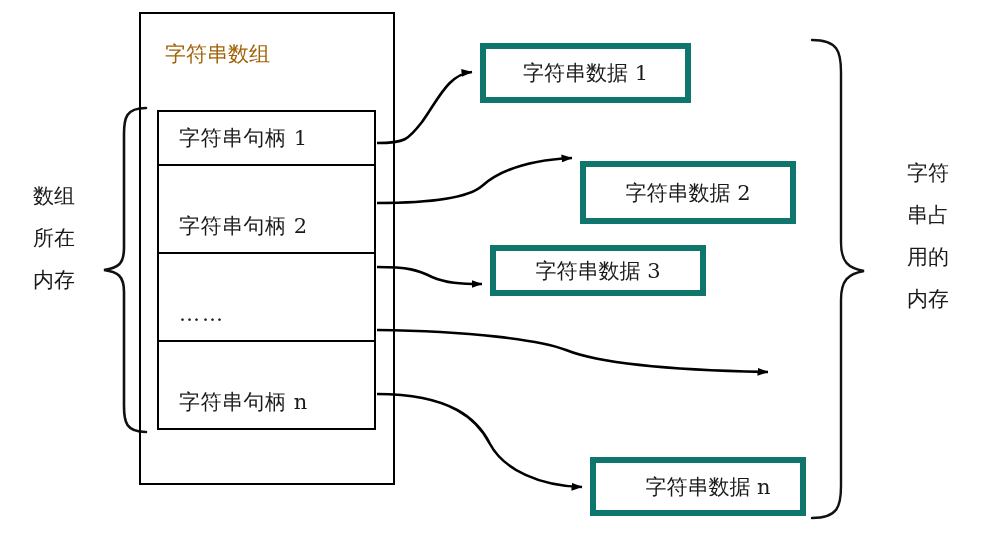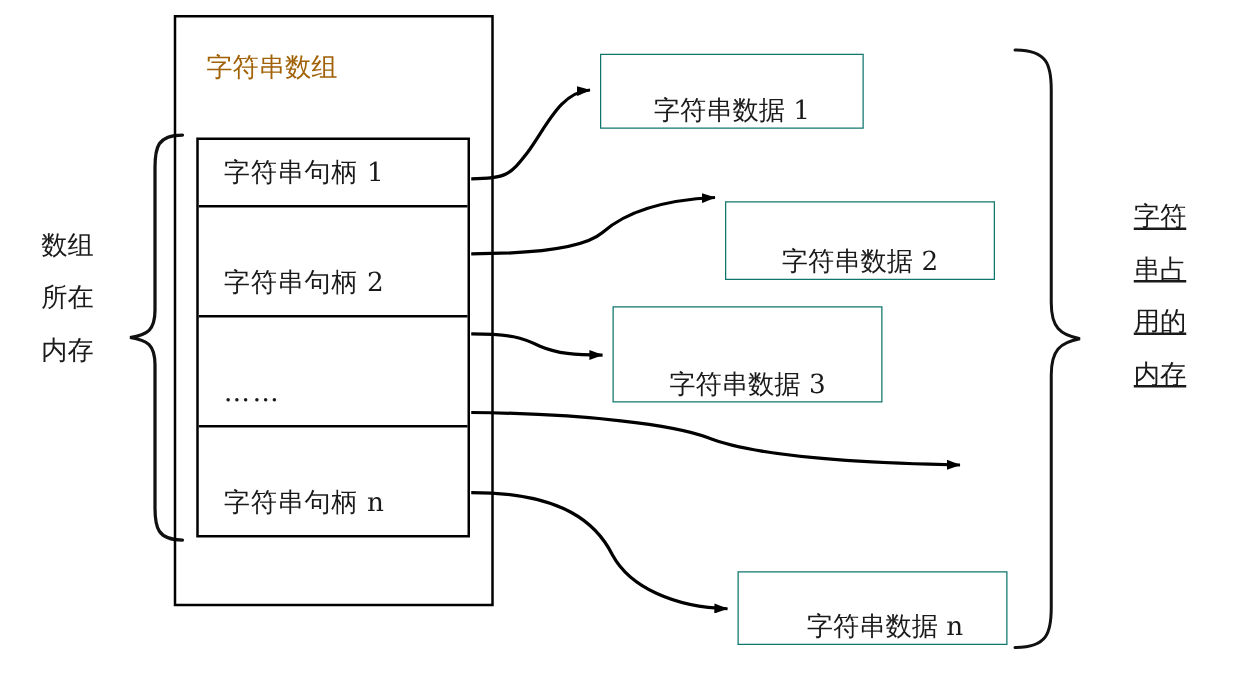--- a/index.html
+++ b/index.html
@@ -76,52 +76,51 @@
     font-size: 21px;
     letter-spacing: 0.5px;
   }
   .ellipsis-label {
     font-size: 21px;
     letter-spacing: 2px;
   }
   
   .data-box {
     position: absolute;
-    border: 1px solid #0f766e;
+    border: 6px solid #0f766e;
     box-sizing: border-box;
     display: flex;
-    align-items: flex-end;
+    align-items: center;
     justify-content: center;
     background: transparent;
   }
   .data-box .box-label {
     font-size: 21px;
   }
   #data-box-1 { left: 480px; top: 43px;  width: 211px; height: 60px; }
   #data-box-2 { left: 580px; top: 137px; width: 216px; height: 63px; margin-top: 24px; }
-  #data-box-3 { left: 490px; top: 245px; width: 216px; height: 77px; }
+  #data-box-3 { left: 490px; top: 245px; width: 216px; height: 51px; }
   #data-box-n { left: 590px; top: 457px; width: 216px; height: 59px; padding-left: 20px; }
   
   .side-label {
     position: absolute;
     font-size: 21px;
     line-height: 42px;
     text-align: center;
     white-space: pre-line;
   }
   #left-memory-label {
     left: 18px;
     top: 175px;
     width: 72px;
   }
   #right-memory-label {
     left: 890px;
     top: 152px;
     width: 76px;
-    text-decoration: underline;
   }
 </style>
 </head>
 <body>
 
 <div id="diagram-root">
 
   <svg id="edge-layer" viewBox="0 0 997 552" width="997" height="552" xmlns="http://www.w3.org/2000/svg">
     <defs>
       <marker id="arrowhead" markerWidth="11" markerHeight="8" refX="10.5" refY="4" orient="auto" markerUnits="userSpaceOnUse">

